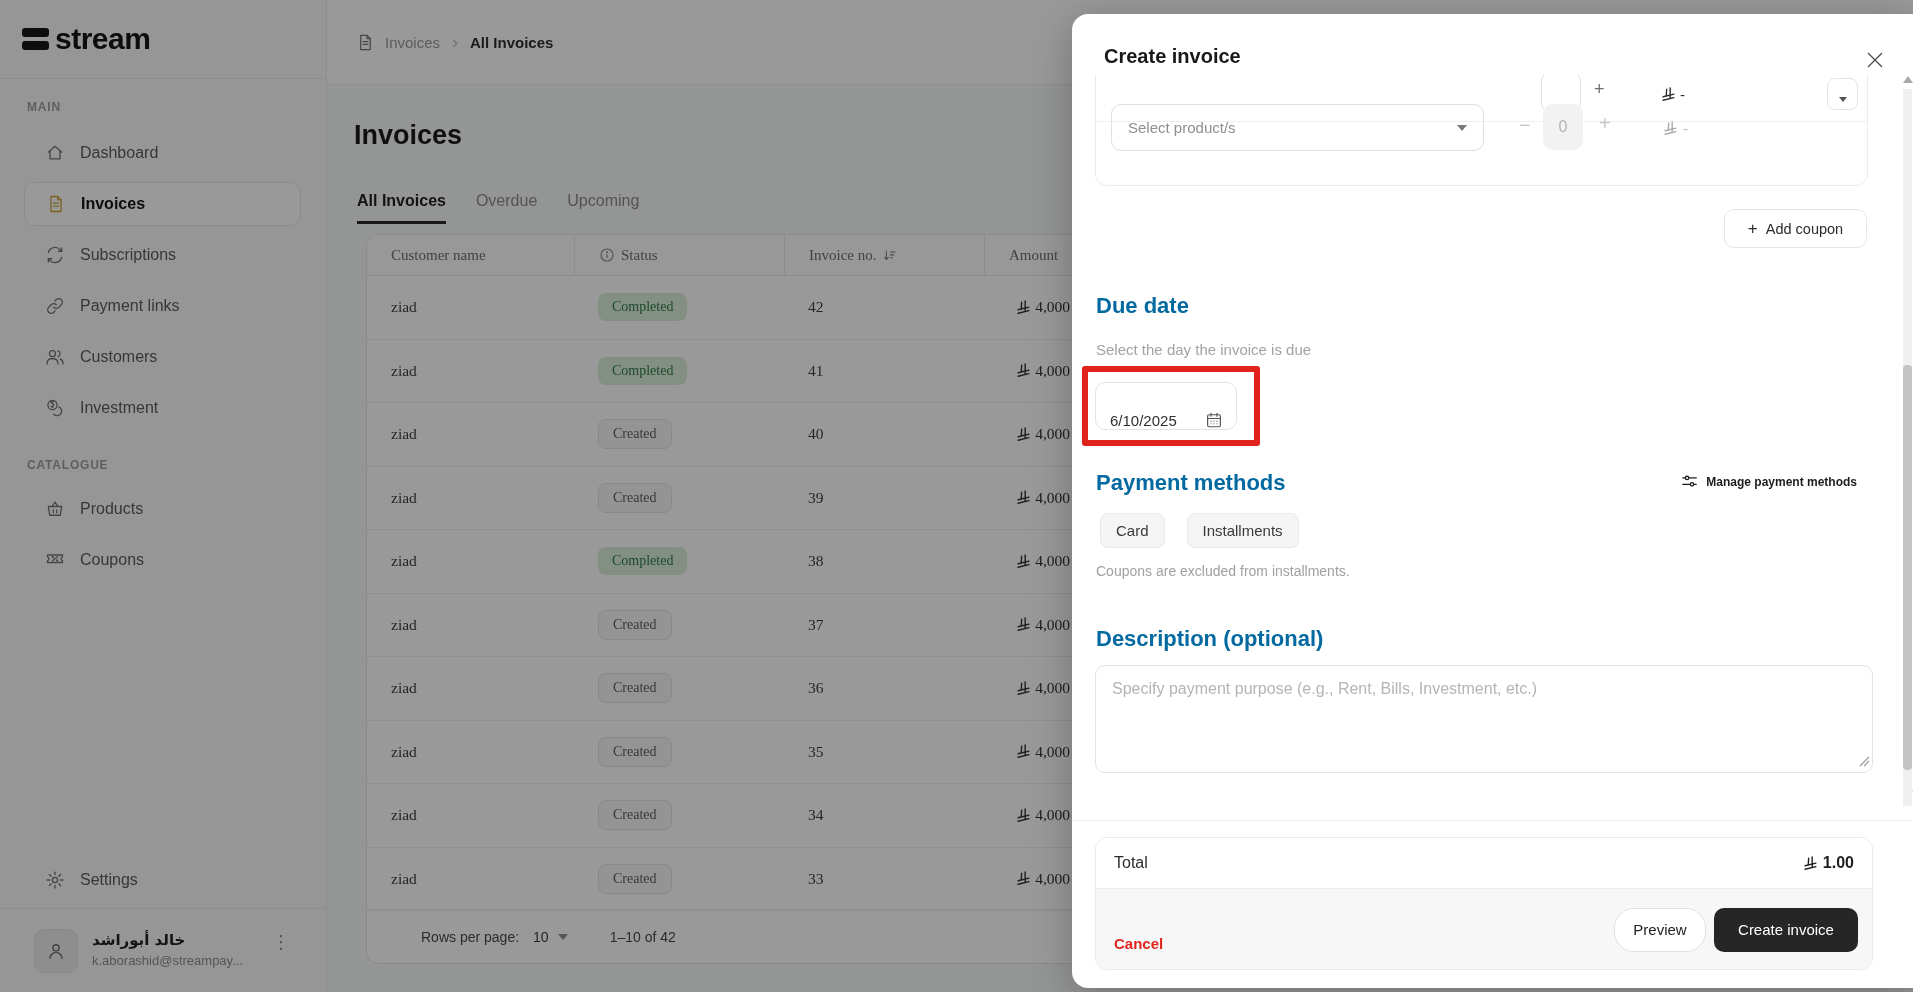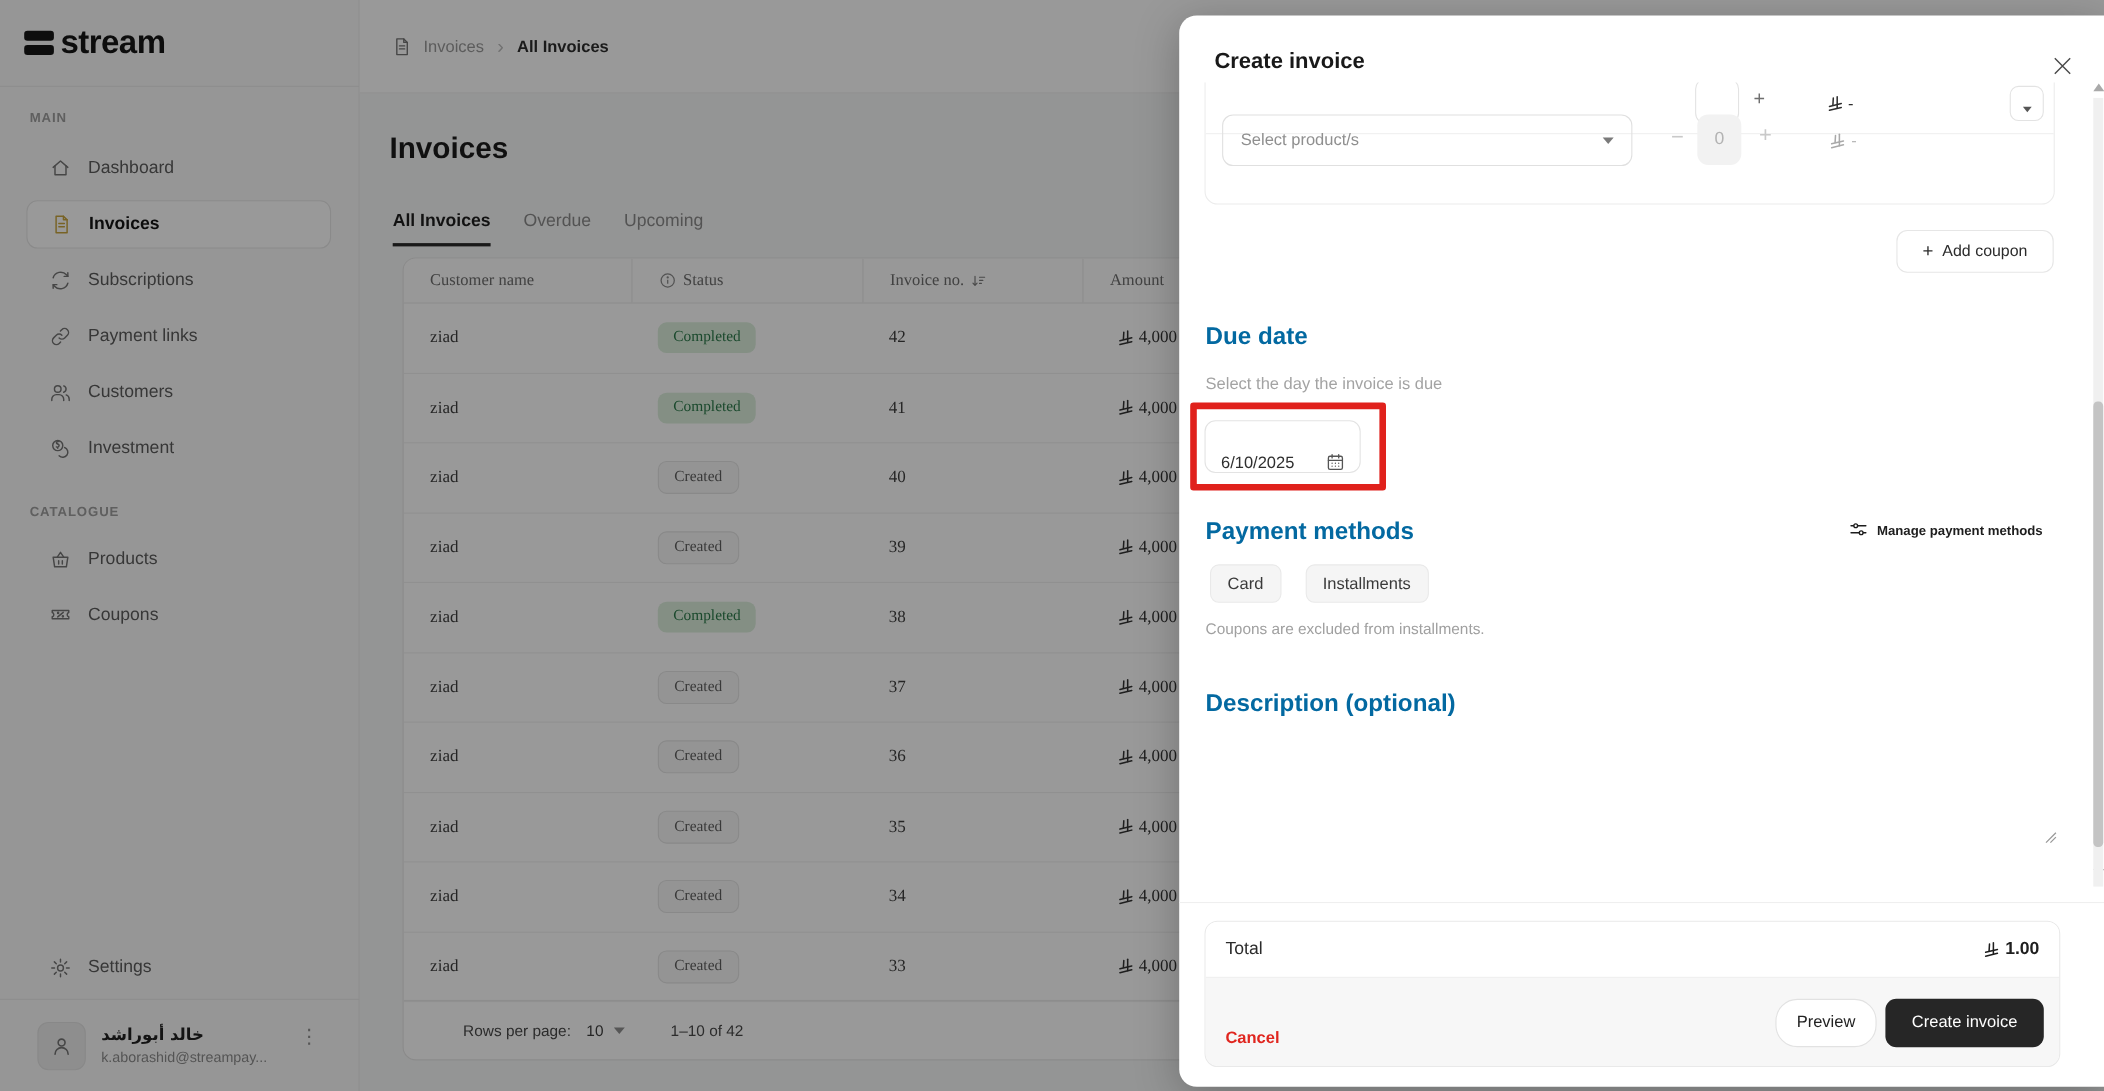--- a/index.html
+++ b/index.html
@@ -531,20 +531,21 @@
         </svg>
       <span class="lbl">Manage payment methods</span>
     </div>
     <div class="chips">
       <div class="chip">Card</div>
       <div class="chip">Installments</div>
     </div>
     <div class="pm-note">Coupons are excluded from installments.</div>
 
     <div class="h-sec" style="top:551px">Description (optional)</div>
+    <textarea class="desc-area" placeholder="Specify payment purpose (e.g., Rent, Bills, Investment, etc.)" style=""></textarea>
     <svg class="resize-h" width="12" height="12" viewBox="0 0 12 12" style="stroke:#9a9a9a;stroke-width:1.2">
         <path d="M2 11L11 2M6 11l5-5"></path>
       </svg>
   </div>
 
   <div class="sb-track"></div>
   <div class="sb-thumb"></div>
   <div class="sb-up"></div>
   <div class="sb-down"></div>
 

